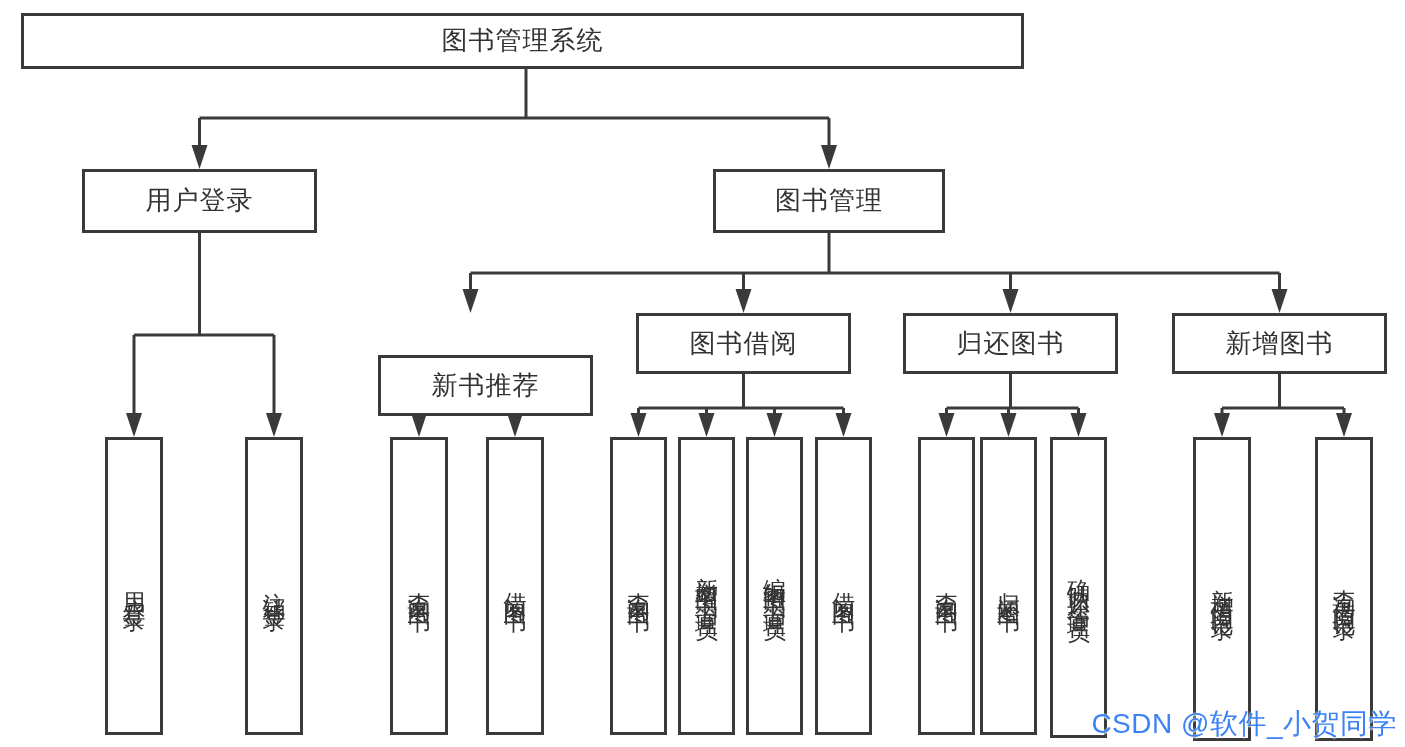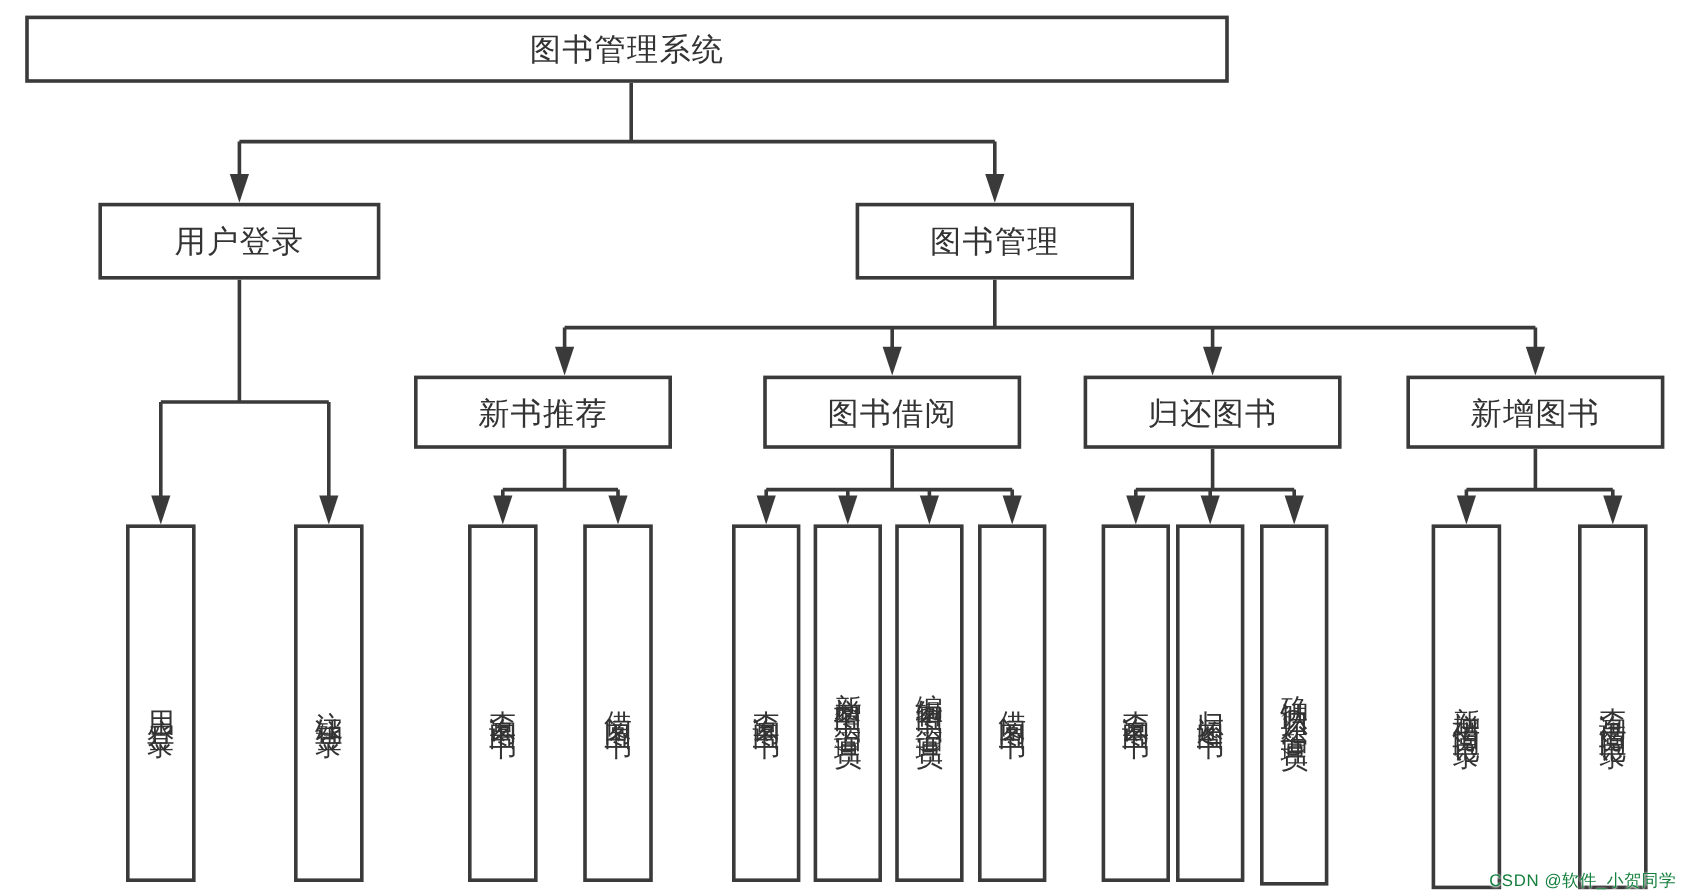--- a/index.html
+++ b/index.html
@@ -25,35 +25,36 @@
     display: flex;
     align-items: center;
     justify-content: center;
     text-align: center;
   }
   .h-label {
     font-size: 26px;
     letter-spacing: 1px;
     line-height: 1;
     white-space: nowrap;
+    font-family: Liberation Serif, serif;
   }
   .v-label {
     writing-mode: vertical-rl;
     text-orientation: mixed;
     font-size: 23px;
     letter-spacing: 6px;
     line-height: 1;
     white-space: nowrap;
   }
   
   .n-root        { left: 21px;   top: 13px;  width: 1003px; height: 56px; }
   .n-l2-user     { left: 82px;   top: 169px; width: 235px;  height: 64px; }
   .n-l2-book     { left: 713px;  top: 169px; width: 232px;  height: 64px; }
   .n-l3          { top: 313px;   width: 215px; height: 61px; }
-  .n-l3-new      { left: 345px; }
+  .n-l3-new      { left: 378px; margin-top: 42px; }
   .n-l3-borrow   { left: 636px; align-items: center; }
   .n-l3-current  { left: 903px; }
   .n-l3-records  { left: 1172px; }
   .leaf          { top: 437px; width: 58px; height: 298px; }
   .n-a1 { left: 105px; }
   .n-a2 { left: 245px; }
   .n-b1 { left: 390px; }
   .n-b2 { left: 486px; }
   .n-c1 { left: 610px; width: 57px; }
   .n-c2 { left: 678px; width: 57px; }
@@ -61,23 +62,23 @@
   .n-c4 { left: 815px; width: 57px; }
   .n-d1 { left: 918px; width: 57px; }
   .n-d2 { left: 980px; width: 57px; }
   .n-d3 { left: 1050px; width: 57px; height: 301px; }
   .n-e1 { left: 1193px; height: 304px; }
   .n-e2 { left: 1315px; height: 304px; }
   .watermark {
     position: absolute;
     right: 8px;
     bottom: 4px;
-    font-size: 14px;
+    font-size: 28px;
     letter-spacing: 0.5px;
-    color: #15803d;
+    color: #3b82f6;
     text-shadow: 0 1px 2px rgba(255,255,255,0.95), 0 0 2px #ffffff;
     white-space: nowrap;
     z-index: 5;
   }
 </style>
 </head>
 <body>
 
 <div id="canvas">
 

